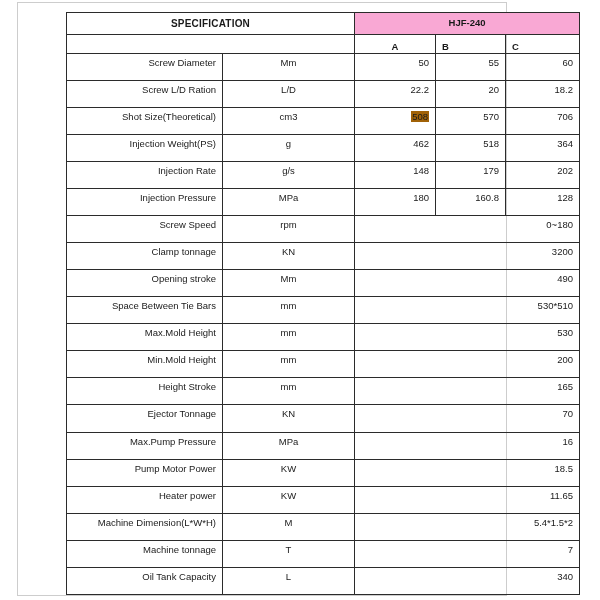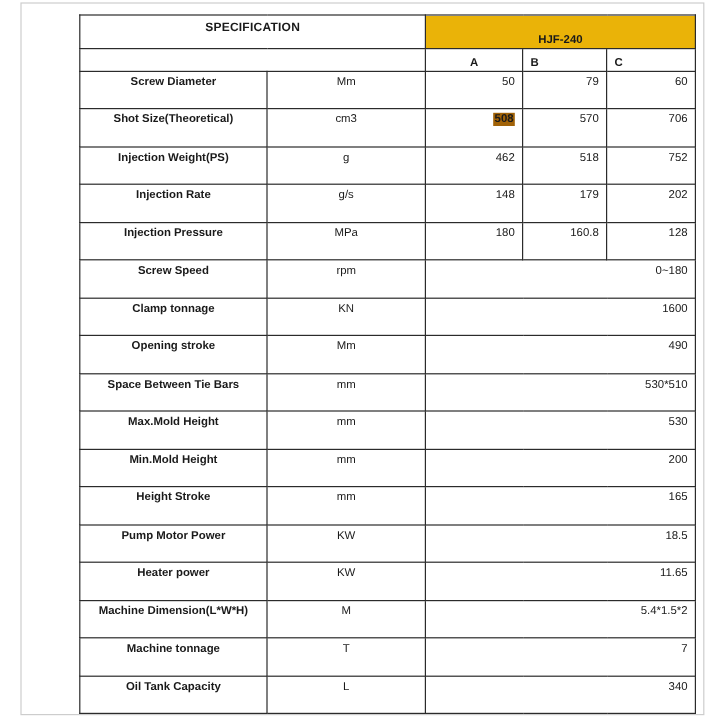--- a/index.html
+++ b/index.html
@@ -6,21 +6,21 @@
   html, body {
     width: 600px; height: 600px;
     background: #ffffff;
     font-family: "Liberation Sans", sans-serif;
     color: #1a1a1a;
     overflow: hidden;
   }
   .page-frame {
     position: absolute;
     left: 17px; top: 2px;
-    width: 570px; height: 594px;
+    width: 490px; height: 594px;
     border: 1px solid #cdcdcd;
     background: #ffffff;
   }
   table.spec-table {
     position: absolute;
     left: 48px; top: 9px;
     width: 513px; height: 583px;
     border-collapse: collapse;
     table-layout: fixed;
   }
@@ -38,30 +38,30 @@
   th.spec-h {
     text-align: center;
     font-weight: 700;
     font-size: 10px;
     letter-spacing: 0.2px;
     padding-top: 5px;
   }
   th.model-h {
     text-align: center;
     font-weight: 700;
-    background: #eab308;
-    padding-top: 15px;
+    background: #f9a8d4;
+    padding-top: 4px;
   }
   th.var-a { text-align: center; font-weight: 700; padding-top: 6px; }
   th.var-b, th.var-c { text-align: left; font-weight: 700; padding-top: 6px; }
-  td.label { text-align: center; font-weight: 700; }
+  td.label { text-align: right; font-weight: 400; }
   td.unit  { text-align: center; }
   td.val   { text-align: right; }
   .b { font-weight: 700; }
-  span.hl { background: #a16207; padding: 0 1px; font-weight: bold; }
+  span.hl { background: #a16207; padding: 0 1px; }
 </style>
 </head>
 <body>
 
 <div class="page-frame">
   <table class="spec-table">
     <colgroup>
       <col style="width:156px">
       <col style="width:132px">
       <col style="width:81px">
@@ -78,36 +78,43 @@
         <th class="var-a">A</th>
         <th class="var-b">B</th>
         <th class="var-c">C</th>
       </tr>
     </thead>
     <tbody id="rows-body">
         <tr>
           <td class="label">Screw Diameter</td>
           <td class="unit b">Mm</td>
           <td class="val b"><span>50</span></td>
-          <td class="val"><span>79</span></td>
+          <td class="val"><span>55</span></td>
           <td class="val"><span>60</span></td>
+        </tr>
+        <tr>
+          <td class="label">Screw L/D Ration</td>
+          <td class="unit">L/D</td>
+          <td class="val"><span>22.2</span></td>
+          <td class="val"><span>20</span></td>
+          <td class="val"><span>18.2</span></td>
         </tr>
         <tr>
           <td class="label">Shot Size(Theoretical)</td>
           <td class="unit">cm3</td>
           <td class="val"><span class="hl">508</span></td>
           <td class="val"><span>570</span></td>
           <td class="val"><span>706</span></td>
         </tr>
         <tr>
           <td class="label">Injection Weight(PS)</td>
           <td class="unit b">g</td>
           <td class="val b"><span>462</span></td>
           <td class="val"><span>518</span></td>
-          <td class="val"><span>752</span></td>
+          <td class="val"><span>364</span></td>
         </tr>
         <tr>
           <td class="label">Injection Rate</td>
           <td class="unit">g/s</td>
           <td class="val b"><span>148</span></td>
           <td class="val"><span>179</span></td>
           <td class="val"><span>202</span></td>
         </tr>
         <tr>
           <td class="label">Injection Pressure</td>
@@ -117,21 +124,21 @@
           <td class="val"><span>128</span></td>
         </tr>
         <tr>
           <td class="label">Screw Speed</td>
           <td class="unit">rpm</td>
           <td class="val" colspan="3">0~180</td>
         </tr>
         <tr>
           <td class="label">Clamp tonnage</td>
           <td class="unit b">KN</td>
-          <td class="val" colspan="3">1600</td>
+          <td class="val" colspan="3">3200</td>
         </tr>
         <tr>
           <td class="label">Opening stroke</td>
           <td class="unit b">Mm</td>
           <td class="val" colspan="3">490</td>
         </tr>
         <tr>
           <td class="label">Space Between Tie Bars</td>
           <td class="unit">mm</td>
           <td class="val" colspan="3">530*510</td>
@@ -143,20 +150,30 @@
         </tr>
         <tr>
           <td class="label">Min.Mold Height</td>
           <td class="unit">mm</td>
           <td class="val" colspan="3">200</td>
         </tr>
         <tr>
           <td class="label">Height Stroke</td>
           <td class="unit">mm</td>
           <td class="val" colspan="3">165</td>
+        </tr>
+        <tr>
+          <td class="label">Ejector Tonnage</td>
+          <td class="unit b">KN</td>
+          <td class="val" colspan="3">70</td>
+        </tr>
+        <tr>
+          <td class="label">Max.Pump Pressure</td>
+          <td class="unit b">MPa</td>
+          <td class="val" colspan="3">16</td>
         </tr>
         <tr>
           <td class="label">Pump Motor Power</td>
           <td class="unit b">KW</td>
           <td class="val" colspan="3">18.5</td>
         </tr>
         <tr>
           <td class="label">Heater power</td>
           <td class="unit b">KW</td>
           <td class="val" colspan="3">11.65</td>

